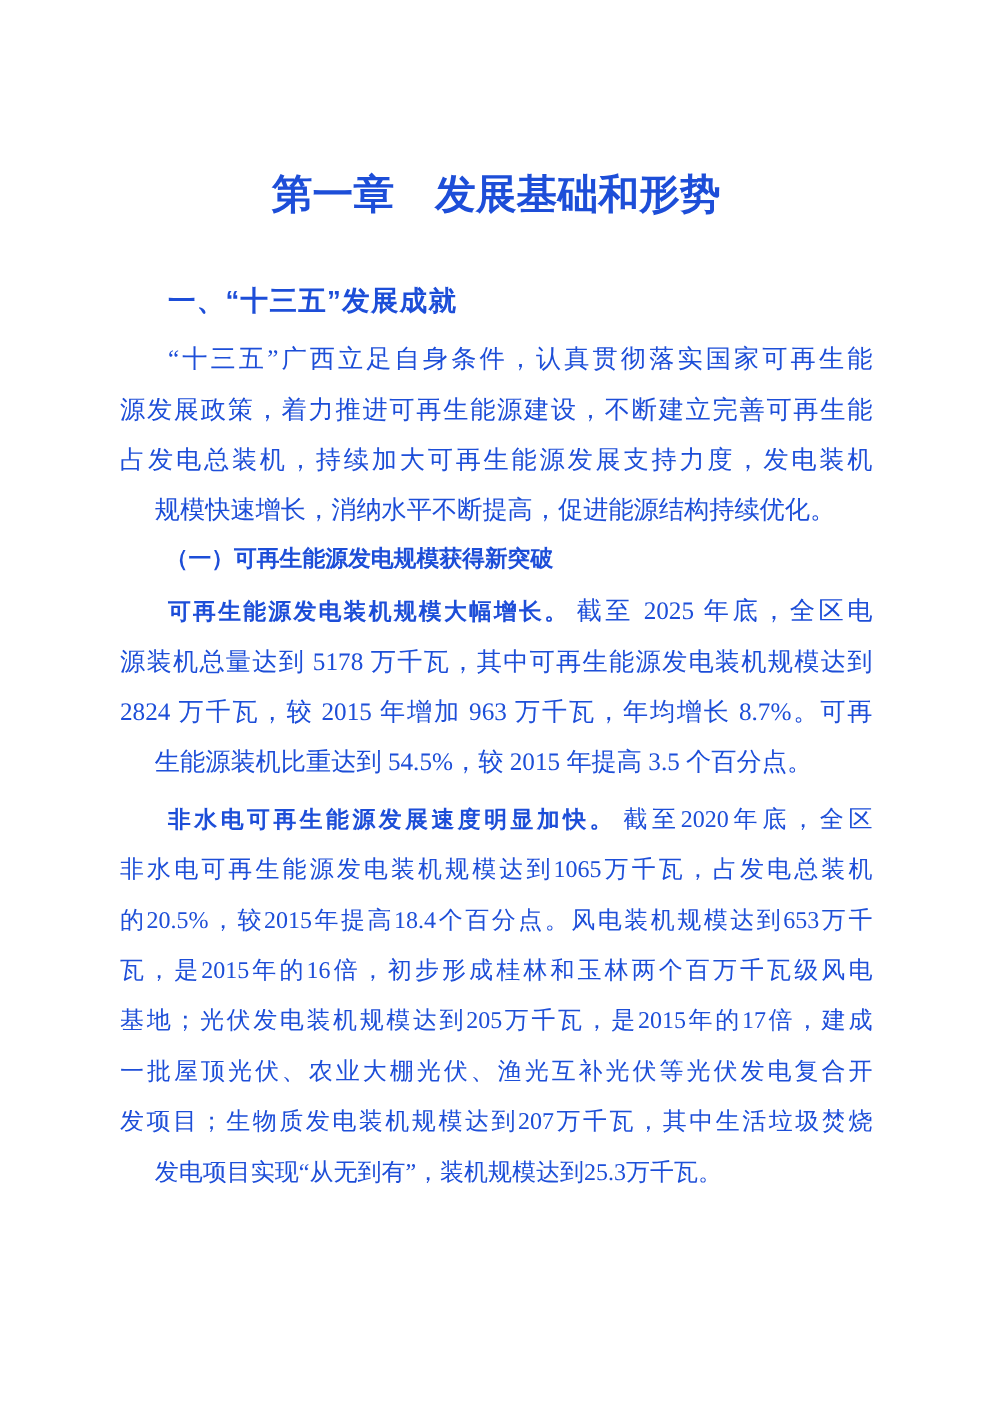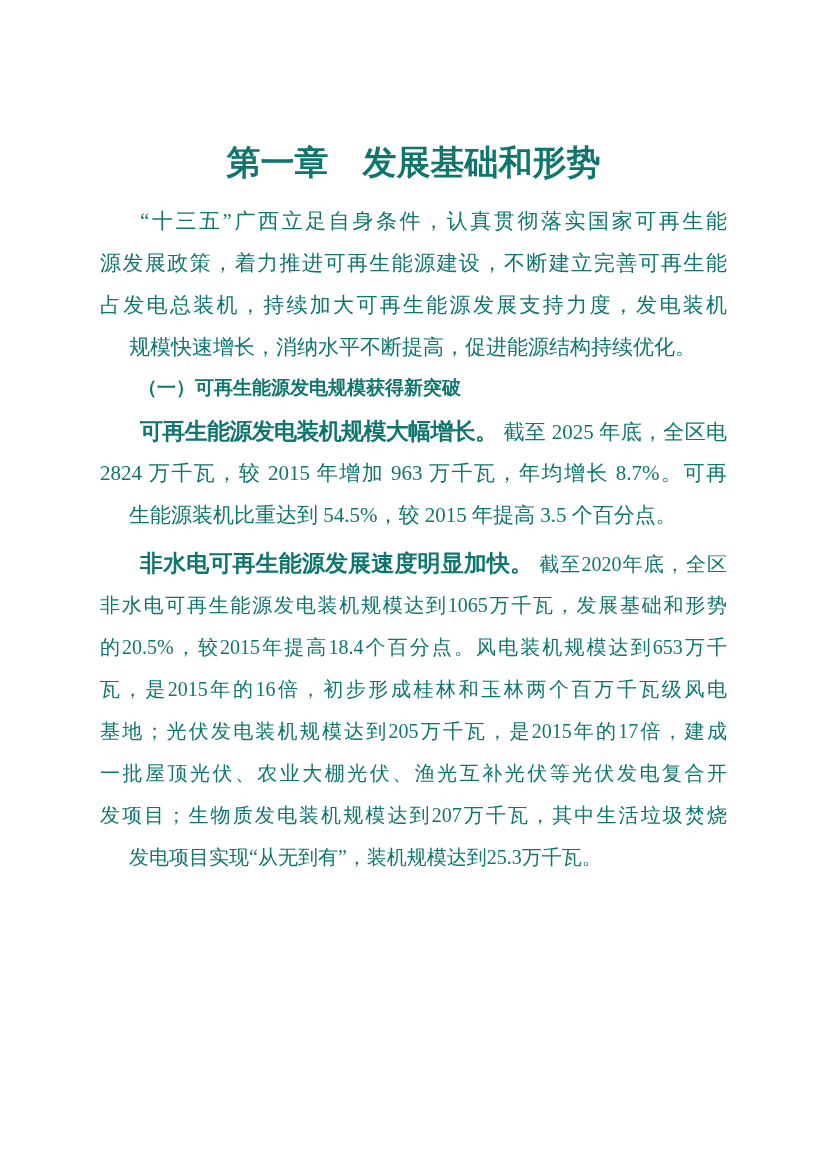--- a/index.html
+++ b/index.html
@@ -5,21 +5,21 @@
   html, body {
     margin: 0;
     padding: 0;
     background: #ffffff;
   }
   .page {
     position: relative;
     width: 826px;
     height: 1086px;
     background: #ffffff;
-    color: #0f766e;
+    color: #1d4ed8;
     font-family: "Liberation Serif", "DejaVu Serif", serif;
     overflow: hidden;
   }
   .content {
     position: absolute;
     left: 100px;
     top: 0;
     width: 627px;
   }
   .chapter-title {
@@ -62,22 +62,22 @@
     height: 42px;
     line-height: 42px;
     padding-left: 38px;
     font-family: Liberation Mono, monospace;
     font-size: 19px;
     font-weight: bold;
     text-align: center;
     text-align-last: left;
   }
   .lead {
-    font-family: Liberation Sans, sans-serif;
-    font-size: 23px;
+    font-family: Liberation Serif, serif;
+    font-size: 19px;
     font-weight: bold;
     letter-spacing: -1px;
     margin-right: 6px;
   }
   .para-nonhydro .line {
     font-size: 20px;
   }
   .para-nonhydro {
     margin-top: 6px;
   }
@@ -91,41 +91,43 @@
   }
 </style>
 </head>
 <body>
 
 <div class="page">
   <div class="content">
 
     <h1 class="chapter-title">第一章　发展基础和形势</h1>
 
+    <h2 class="section-heading">一、“十三五”发展成就</h2>
 
     <div class="body-text">
 
       <div class="para">
         <div class="line para-first">“十三五”广西立足自身条件，认真贯彻落实国家可再生能</div>
         <div class="line">源发展政策，着力推进可再生能源建设，不断建立完善可再生能</div>
         <div class="line">占发电总装机，持续加大可再生能源发展支持力度，发电装机</div>
         <div class="line para-last">规模快速增长，消纳水平不断提高，促进能源结构持续优化。</div>
       </div>
 
       <div class="line subsection-heading">（一）可再生能源发电规模获得新突破</div>
 
       <div class="para">
         <div class="line para-first"><span class="lead">可再生能源发电装机规模大幅增长。</span><span>截至 2025 年底，全区电</span></div>
+        <div class="line">源装机总量达到 5178 万千瓦，其中可再生能源发电装机规模达到</div>
         <div class="line">2824 万千瓦，较 2015 年增加 963 万千瓦，年均增长 8.7%。可再</div>
         <div class="line para-last">生能源装机比重达到 54.5%，较 2015 年提高 3.5 个百分点。</div>
       </div>
 
       <div class="para para-nonhydro">
         <div class="line para-first"><span class="lead">非水电可再生能源发展速度明显加快。</span><span>截至2020年底，全区</span></div>
-        <div class="line">非水电可再生能源发电装机规模达到1065万千瓦，发展基础和形势</div>
+        <div class="line">非水电可再生能源发电装机规模达到1065万千瓦，占发电总装机</div>
         <div class="line">的20.5%，较2015年提高18.4个百分点。风电装机规模达到653万千</div>
         <div class="line">瓦，是2015年的16倍，初步形成桂林和玉林两个百万千瓦级风电</div>
         <div class="line">基地；光伏发电装机规模达到205万千瓦，是2015年的17倍，建成</div>
         <div class="line">一批屋顶光伏、农业大棚光伏、渔光互补光伏等光伏发电复合开</div>
         <div class="line">发项目；生物质发电装机规模达到207万千瓦，其中生活垃圾焚烧</div>
         <div class="line para-last">发电项目实现“从无到有”，装机规模达到25.3万千瓦。</div>
       </div>
 
     </div>
   </div>

